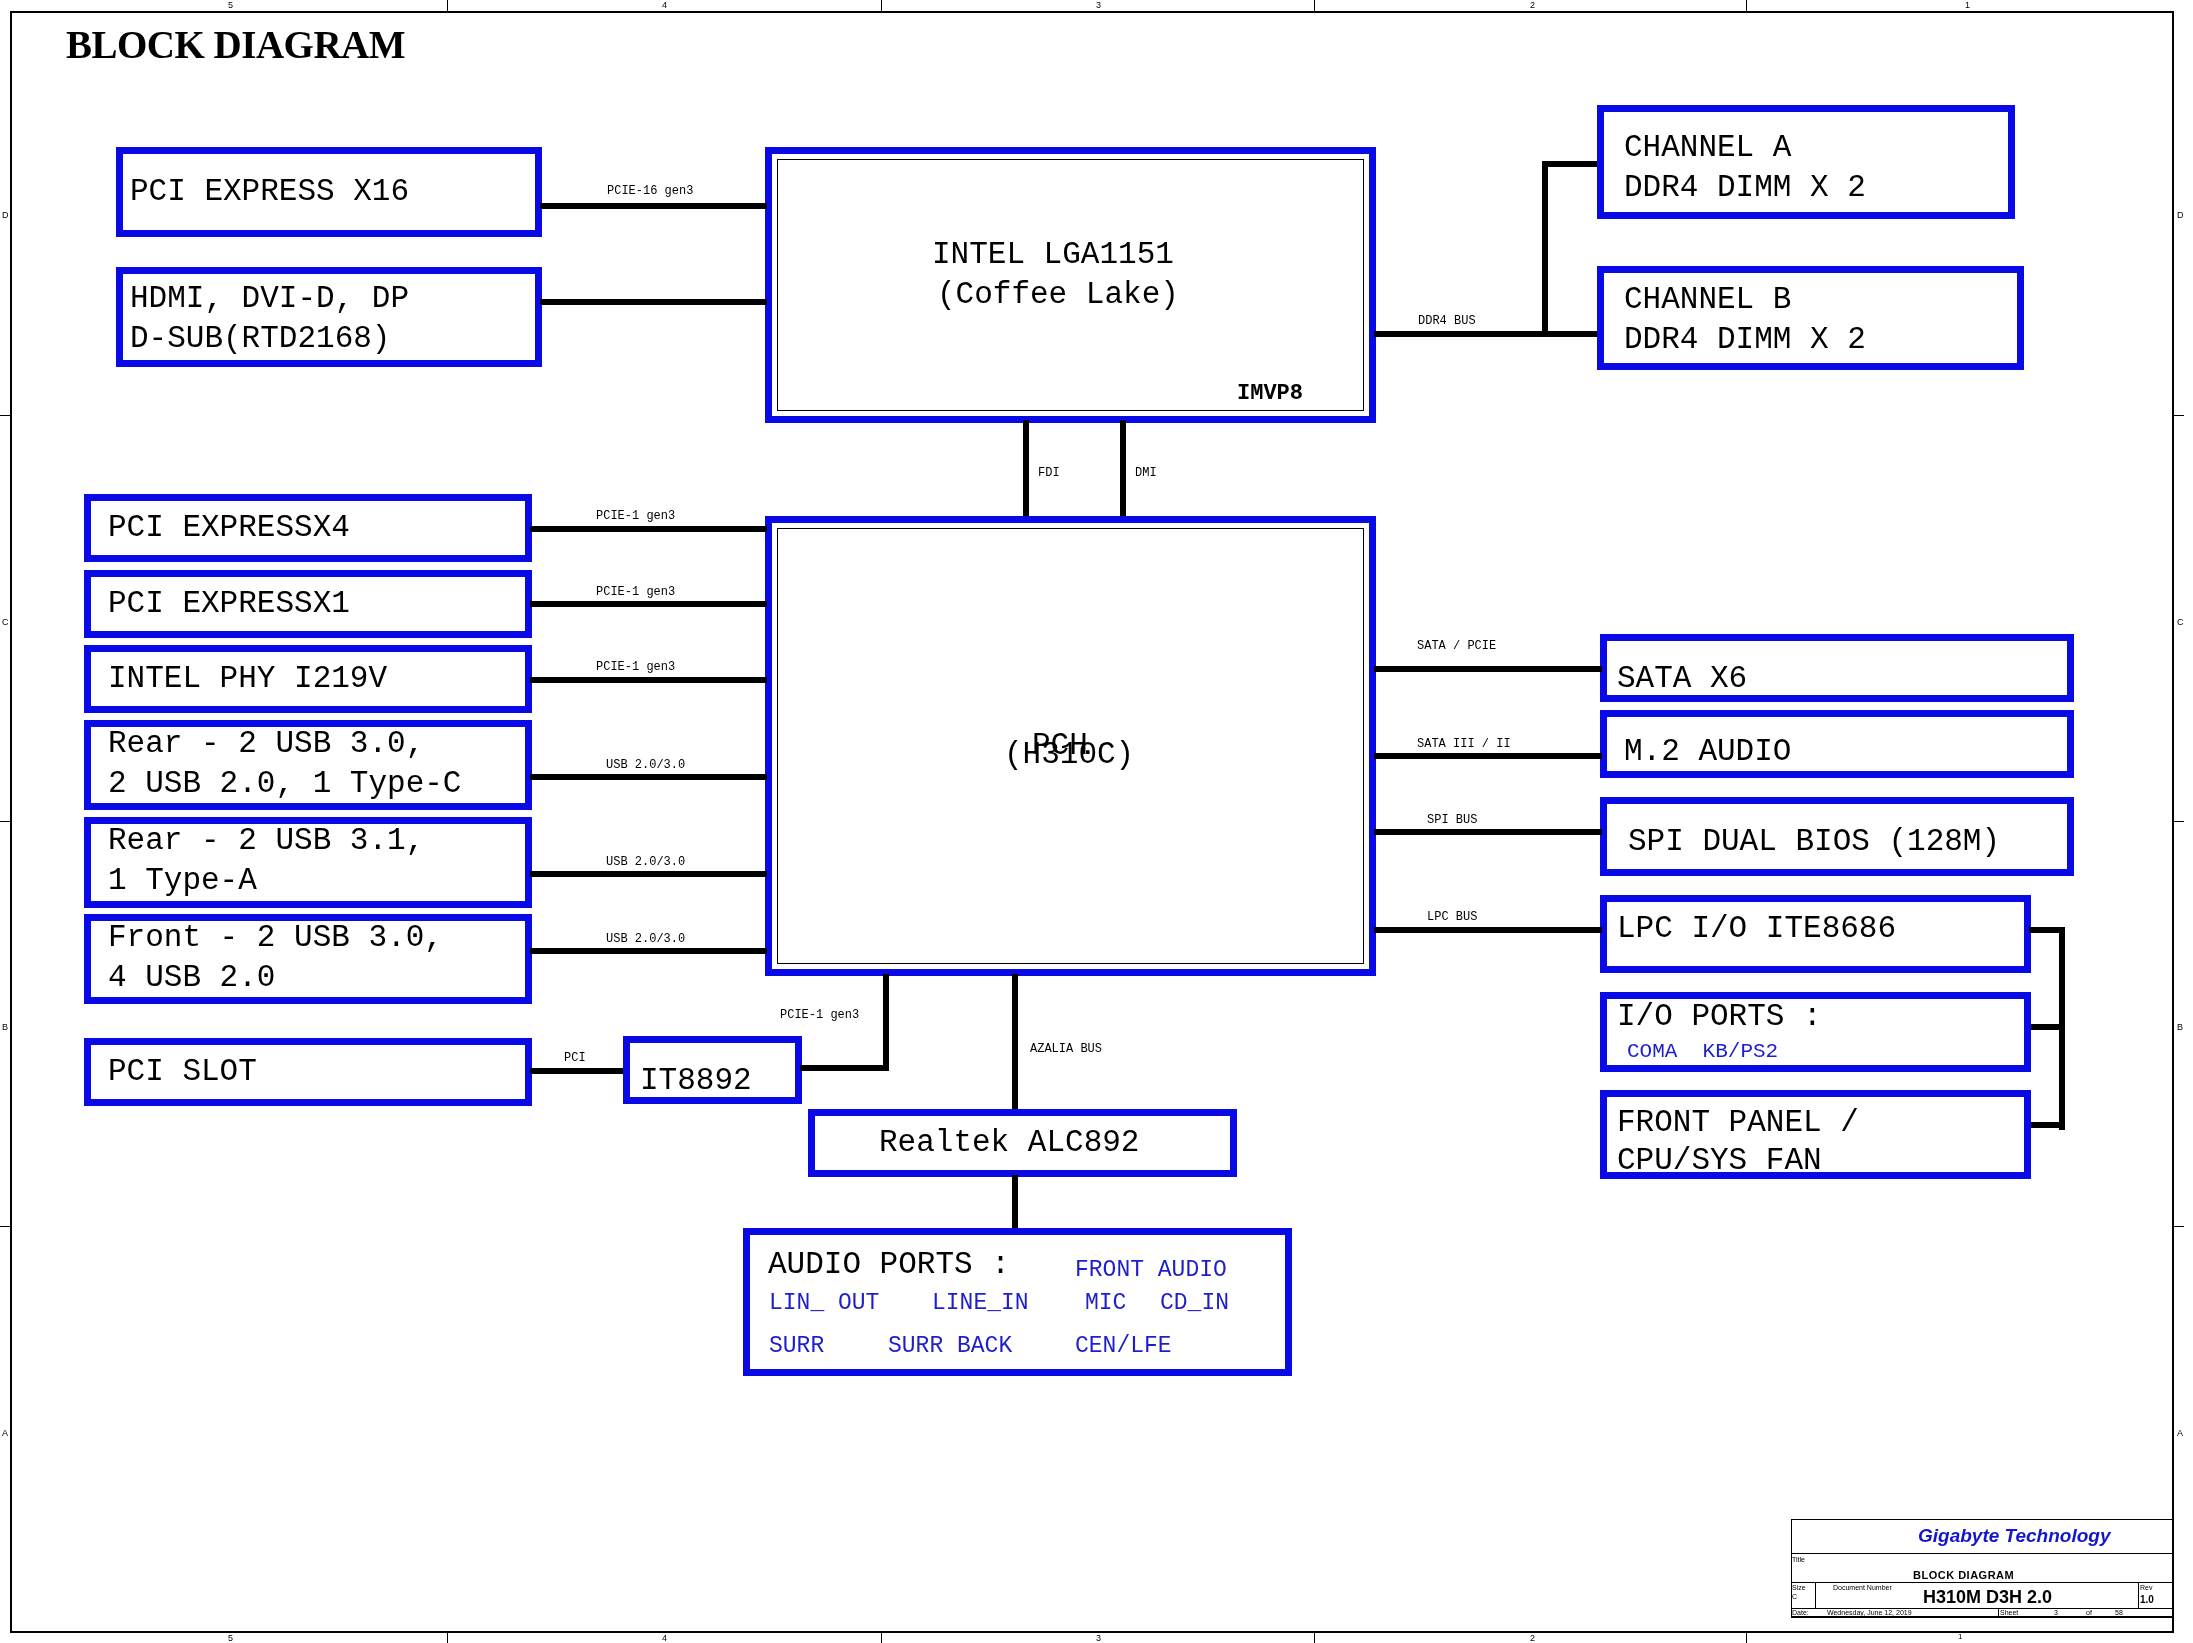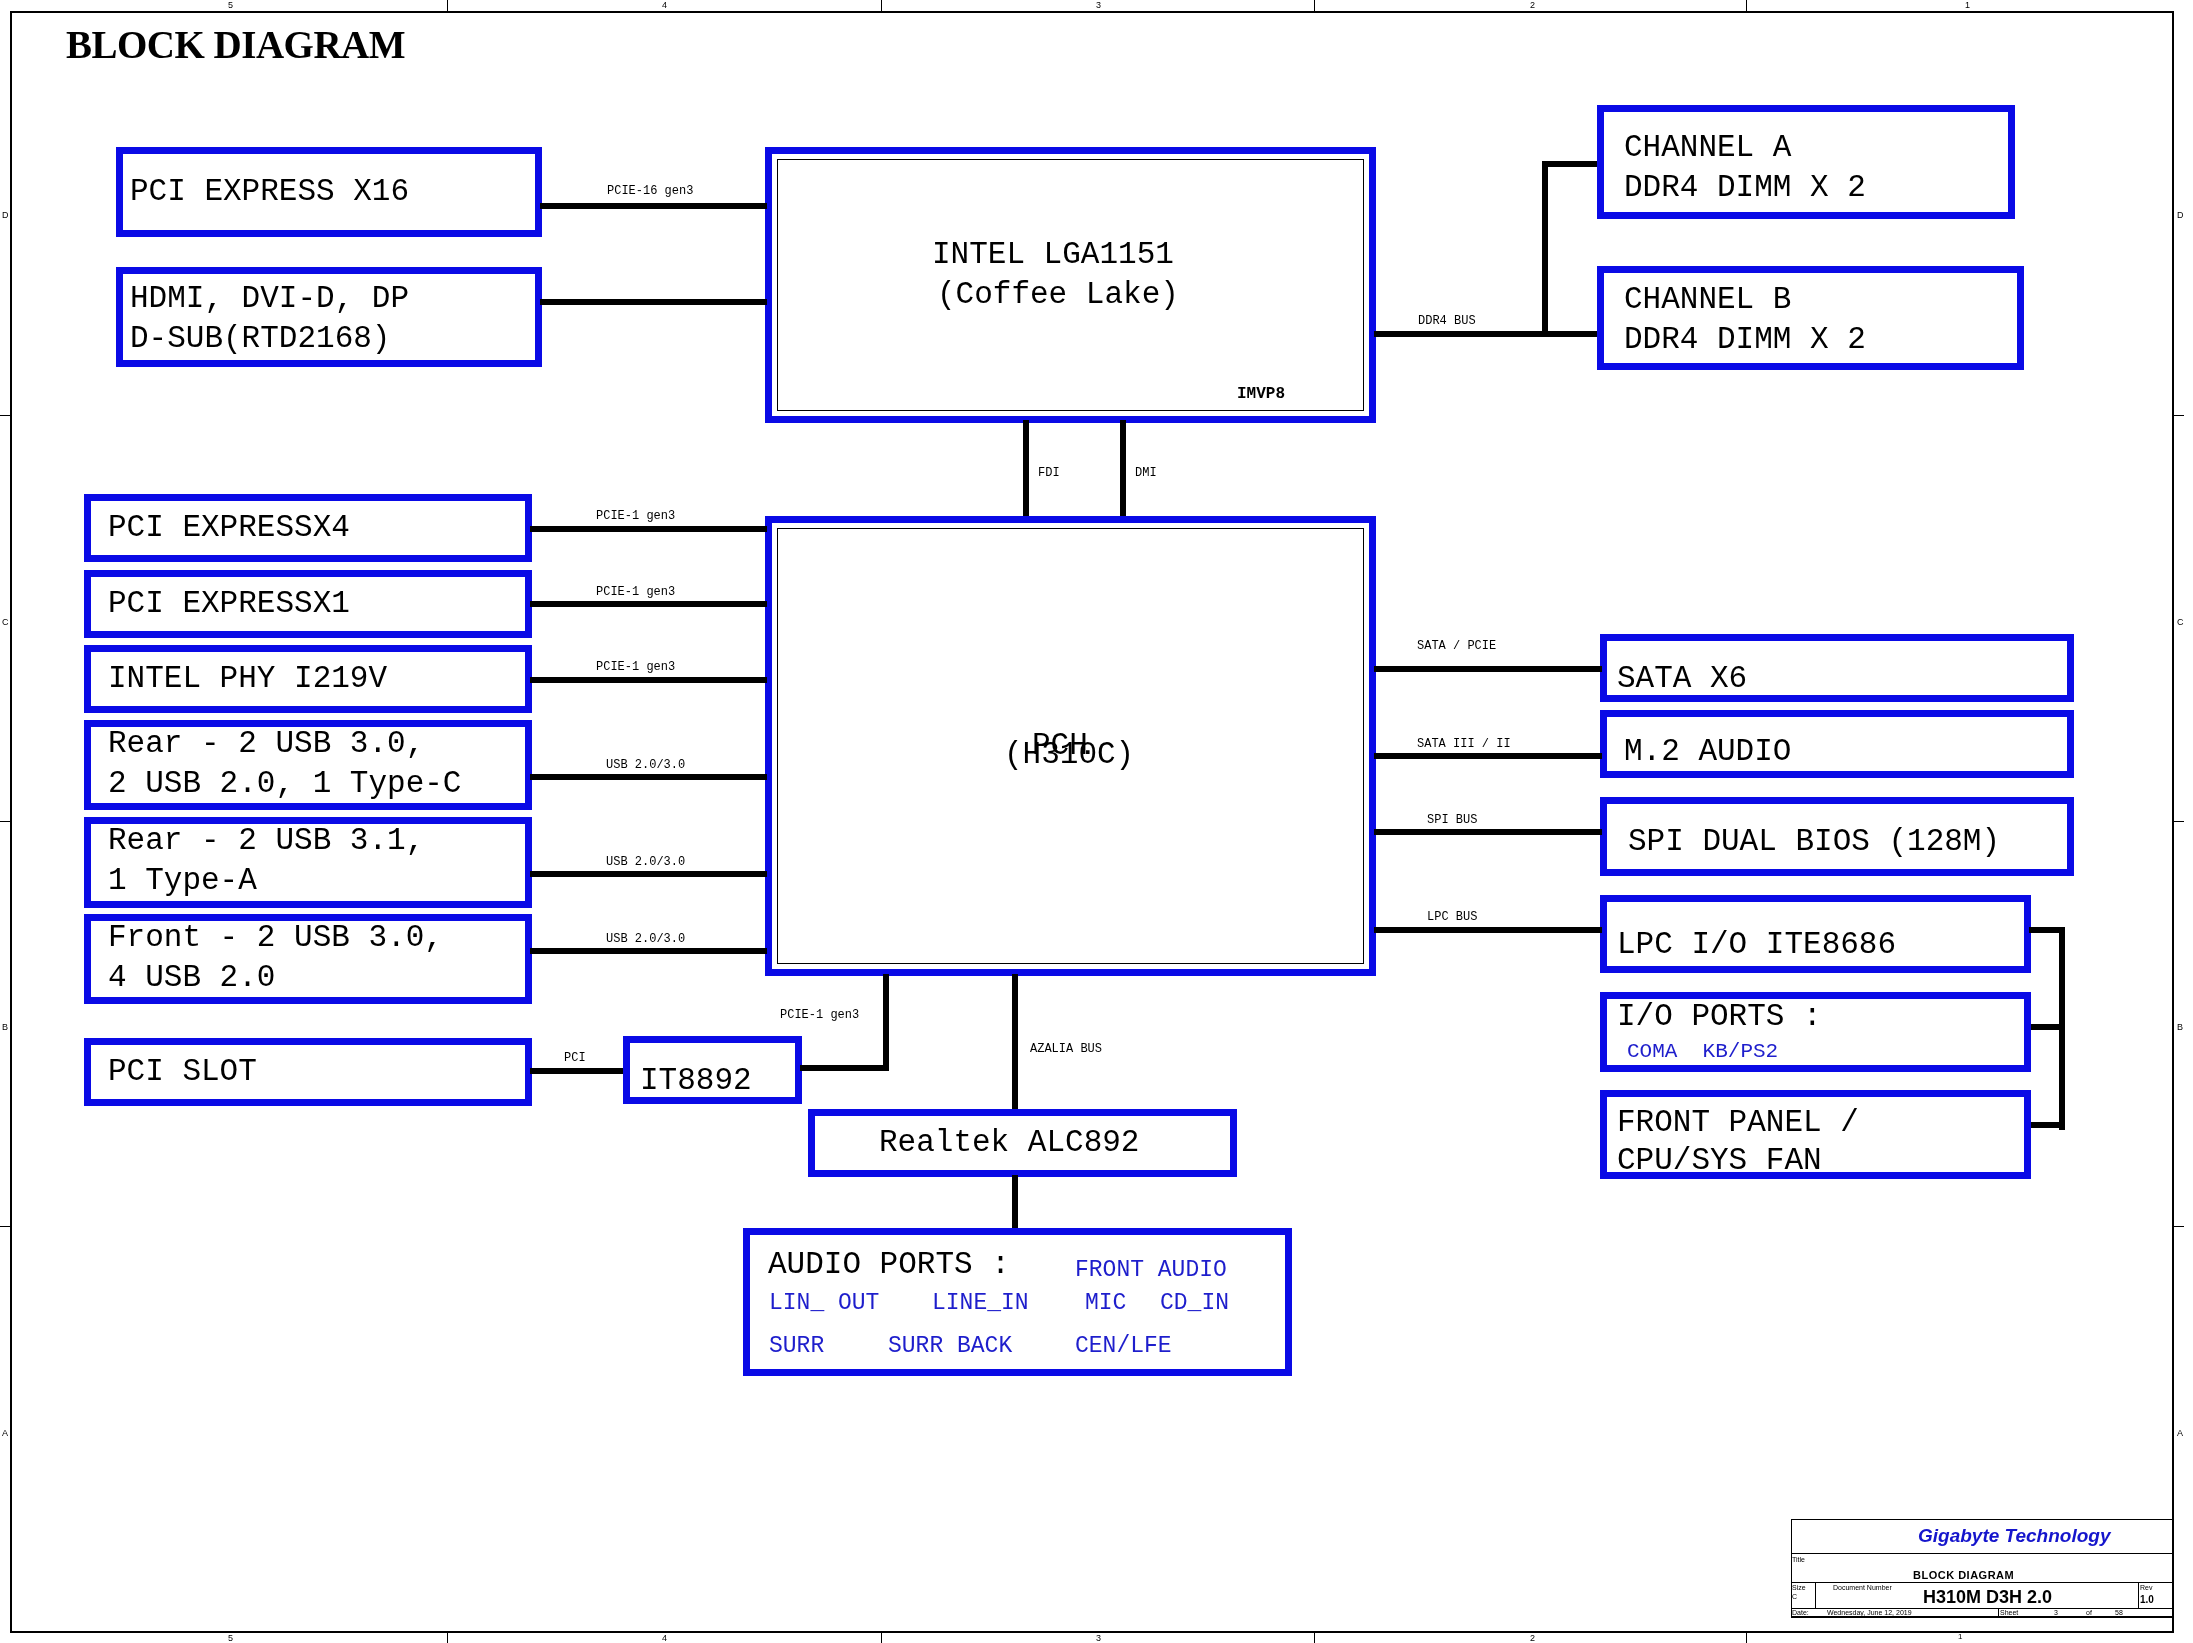--- a/index.html
+++ b/index.html
@@ -58,21 +58,21 @@
 <div class="zone" style="left:2177px; top:1022px;">B</div>
 <div class="zone" style="left:2177px; top:1428px;">A</div>
 
 <div class="title">BLOCK DIAGRAM</div>
 
 <div class="box" style="left:765px; top:147px; width:611px; height:276px;">
   <div class="inner" style="left:5px; top:5px; right:5px; bottom:5px;"></div>
 </div>
 <div class="lbl thin" style="left:932px; top:235px;text-align:right;">INTEL LGA1151</div>
 <div class="lbl thin" style="left:937px; top:275px;">(Coffee Lake)</div>
-<div class="lbl" style="left:1237px; top:374px; font-size:16px;">IMVP8</div>
+<div class="lbl" style="left:1237px; top:374px; font-size:22px;">IMVP8</div>
 
 <div class="box" style="left:116px; top:147px; width:426px; height:90px;"></div>
 <div class="lbl thin" style="left:130px; top:172px;">PCI EXPRESS X16</div>
 <div class="wire" style="left:540px; top:203px; width:227px; height:6px;"></div>
 <div class="bus" style="left:607px; top:184px;">PCIE-16 gen3</div>
 
 <div class="box" style="left:116px; top:267px; width:426px; height:100px;"></div>
 <div class="lbl thin" style="left:130px; top:279px;">HDMI, DVI-D, DP
 D-SUB(RTD2168)</div>
 <div class="wire" style="left:540px; top:299px; width:227px; height:6px;"></div>
@@ -170,21 +170,21 @@
 <div class="lbl thin" style="left:1624px; top:732px;">M.2 AUDIO</div>
 <div class="wire" style="left:1374px; top:753px; width:228px; height:6px;"></div>
 <div class="bus" style="left:1417px; top:737px;">SATA III / II</div>
 
 <div class="box" style="left:1600px; top:797px; width:474px; height:79px;"></div>
 <div class="lbl thin" style="left:1628px; top:822px;">SPI DUAL BIOS (128M)</div>
 <div class="wire" style="left:1374px; top:829px; width:228px; height:6px;"></div>
 <div class="bus" style="left:1427px; top:813px;">SPI BUS</div>
 
 <div class="box" style="left:1600px; top:895px; width:431px; height:78px;"></div>
-<div class="lbl thin" style="left:1617px; top:909px;margin-top:16px;">LPC I/O ITE8686</div>
+<div class="lbl thin" style="left:1617px; top:909px;">LPC I/O ITE8686</div>
 <div class="wire" style="left:1374px; top:927px; width:228px; height:6px;"></div>
 <div class="bus" style="left:1427px; top:910px;">LPC BUS</div>
 
 <div class="wire" style="left:2029px; top:927px; width:36px; height:6px;"></div>
 <div class="wire" style="left:2059px; top:927px; width:6px; height:203px;"></div>
 <div class="wire" style="left:2029px; top:1024px; width:36px; height:6px;"></div>
 <div class="wire" style="left:2029px; top:1122px; width:36px; height:6px;"></div>
 
 <div class="box" style="left:1600px; top:992px; width:431px; height:80px;"></div>
 <div class="lbl thin" style="left:1617px; top:997px;">I/O PORTS :</div>

